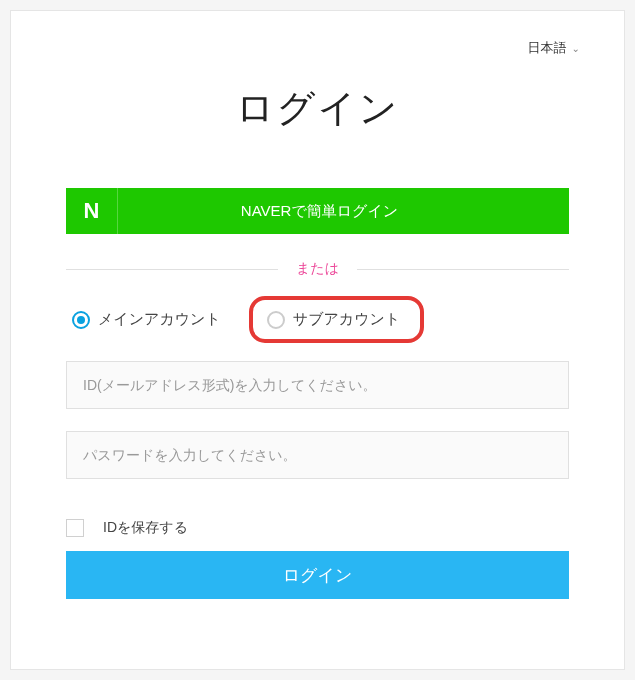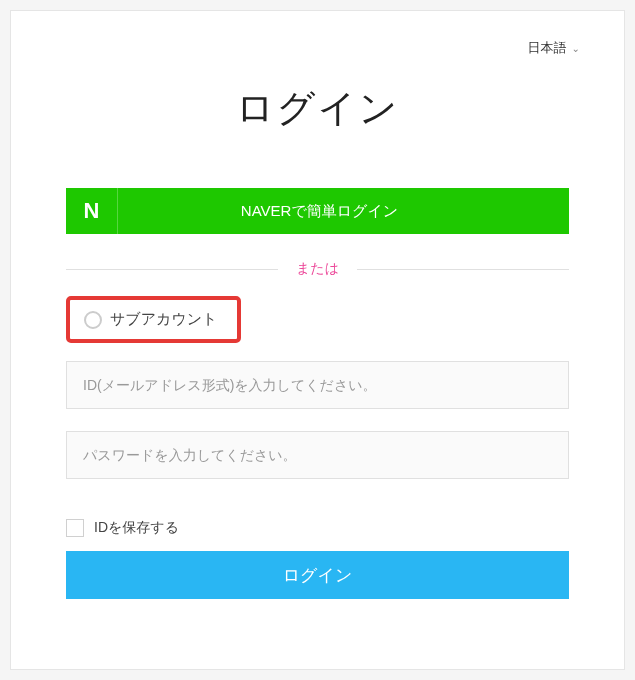--- a/index.html
+++ b/index.html
@@ -102,38 +102,38 @@
 .radio.checked::after {
   content: "";
   position: absolute;
   top: 3px; left: 3px;
   width: 8px; height: 8px;
   border-radius: 50%;
   background: #0aa2e0;
 }
 .highlight-box {
   border: 4px solid #e53935;
-  border-radius: 5px;
+  border-radius: 16px;
   padding: 6px 14px 6px 8px;
 }
 .field {
   width: 100%;
   height: 48px;
   border: 1px solid #e0e0e0;
   background: #fafafa;
   padding: 12px 16px;
   font-size: 14px;
   color: #333;
   margin-bottom: 22px;
 }
 .field::placeholder { color: #999; }
 .save-row {
   display: flex;
   align-items: center;
-  gap: 10px;
+  gap: 19px;
   font-size: 14px;
   color: #444;
   margin: 18px 0 14px;
   cursor: pointer;
 }
 .chk {
   width: 18px; height: 18px;
   border: 1px solid #d0d0d0;
   background: #fff;
 }
@@ -170,20 +170,24 @@
   <button class="naver-btn">
     <span class="naver-logo">N</span>
     <span class="naver-text">NAVERで簡単ログイン</span>
   </button>
 
   <div class="sep">
     <span>または</span>
   </div>
 
   <div class="radio-row">
+    <label class="radio-item">
+      <span class="radio checked"></span>
+      <span>メインアカウント</span>
+    </label>
     <span class="highlight-box">
       <label class="radio-item">
         <span class="radio"></span>
         <span>サブアカウント</span>
       </label>
     </span>
   </div>
 
   <input type="text" class="field" placeholder="ID(メールアドレス形式)を入力してください。" style="">
   <input type="password" class="field" placeholder="パスワードを入力してください。" style="">

